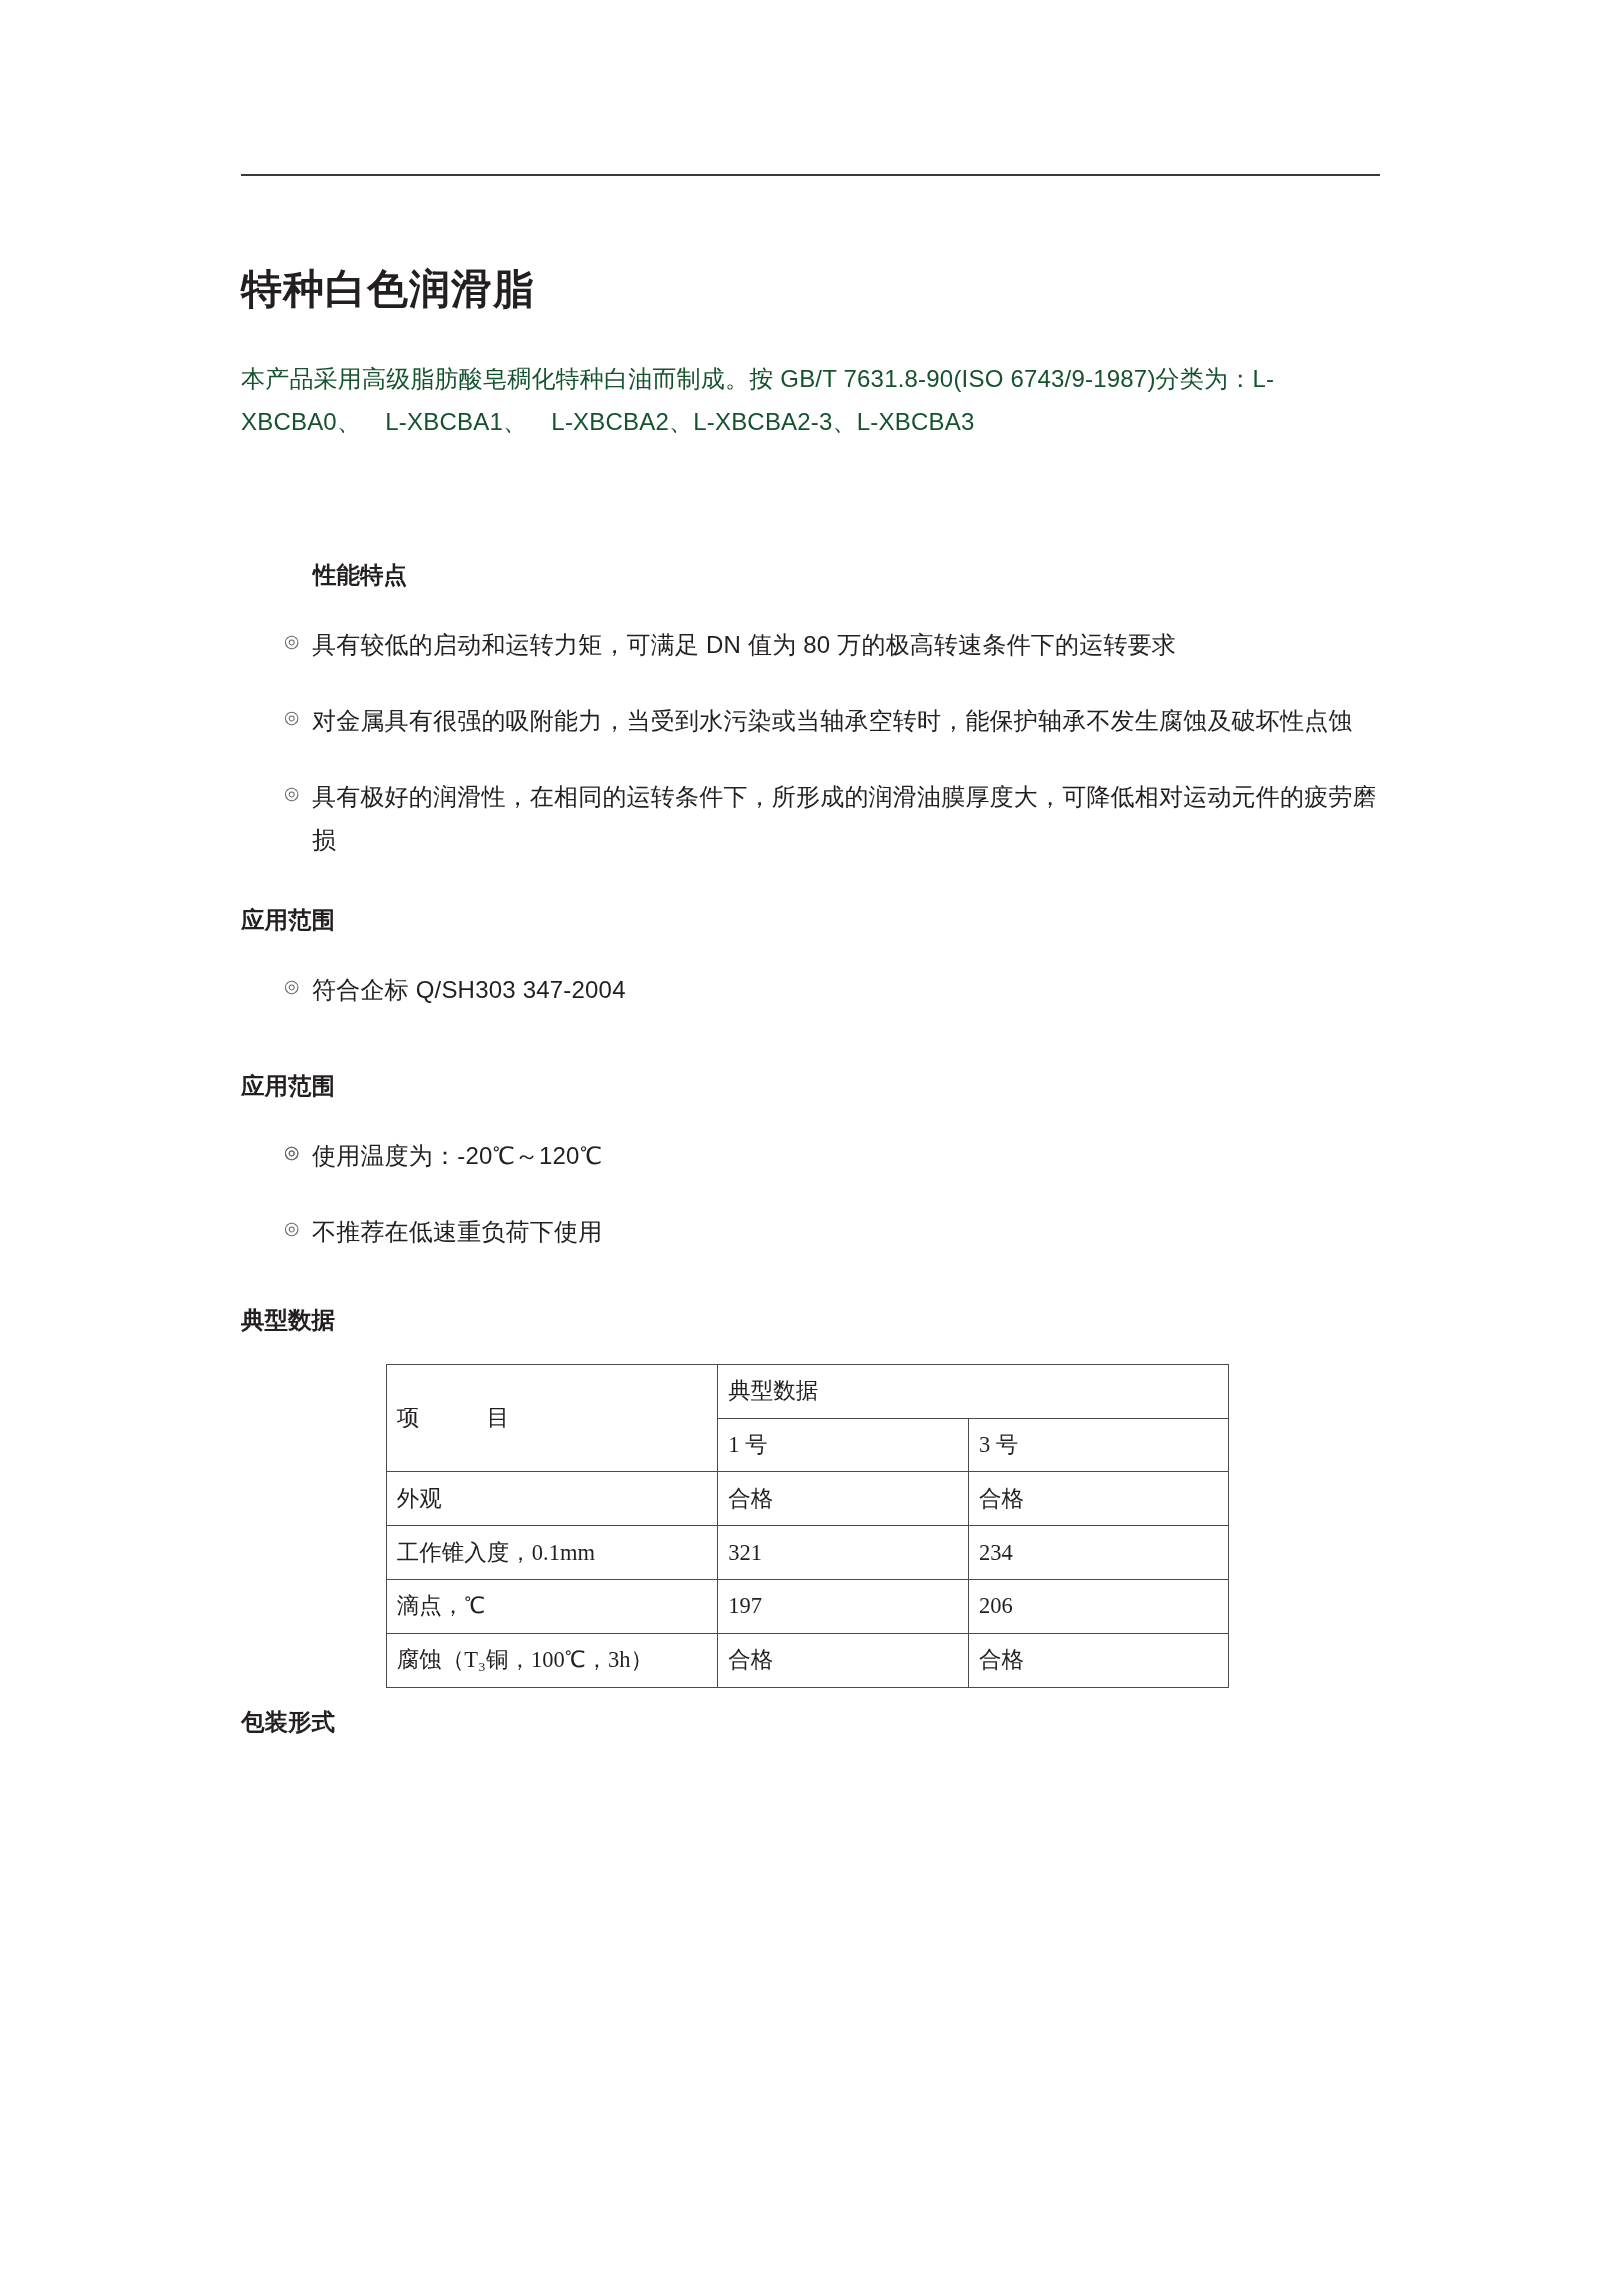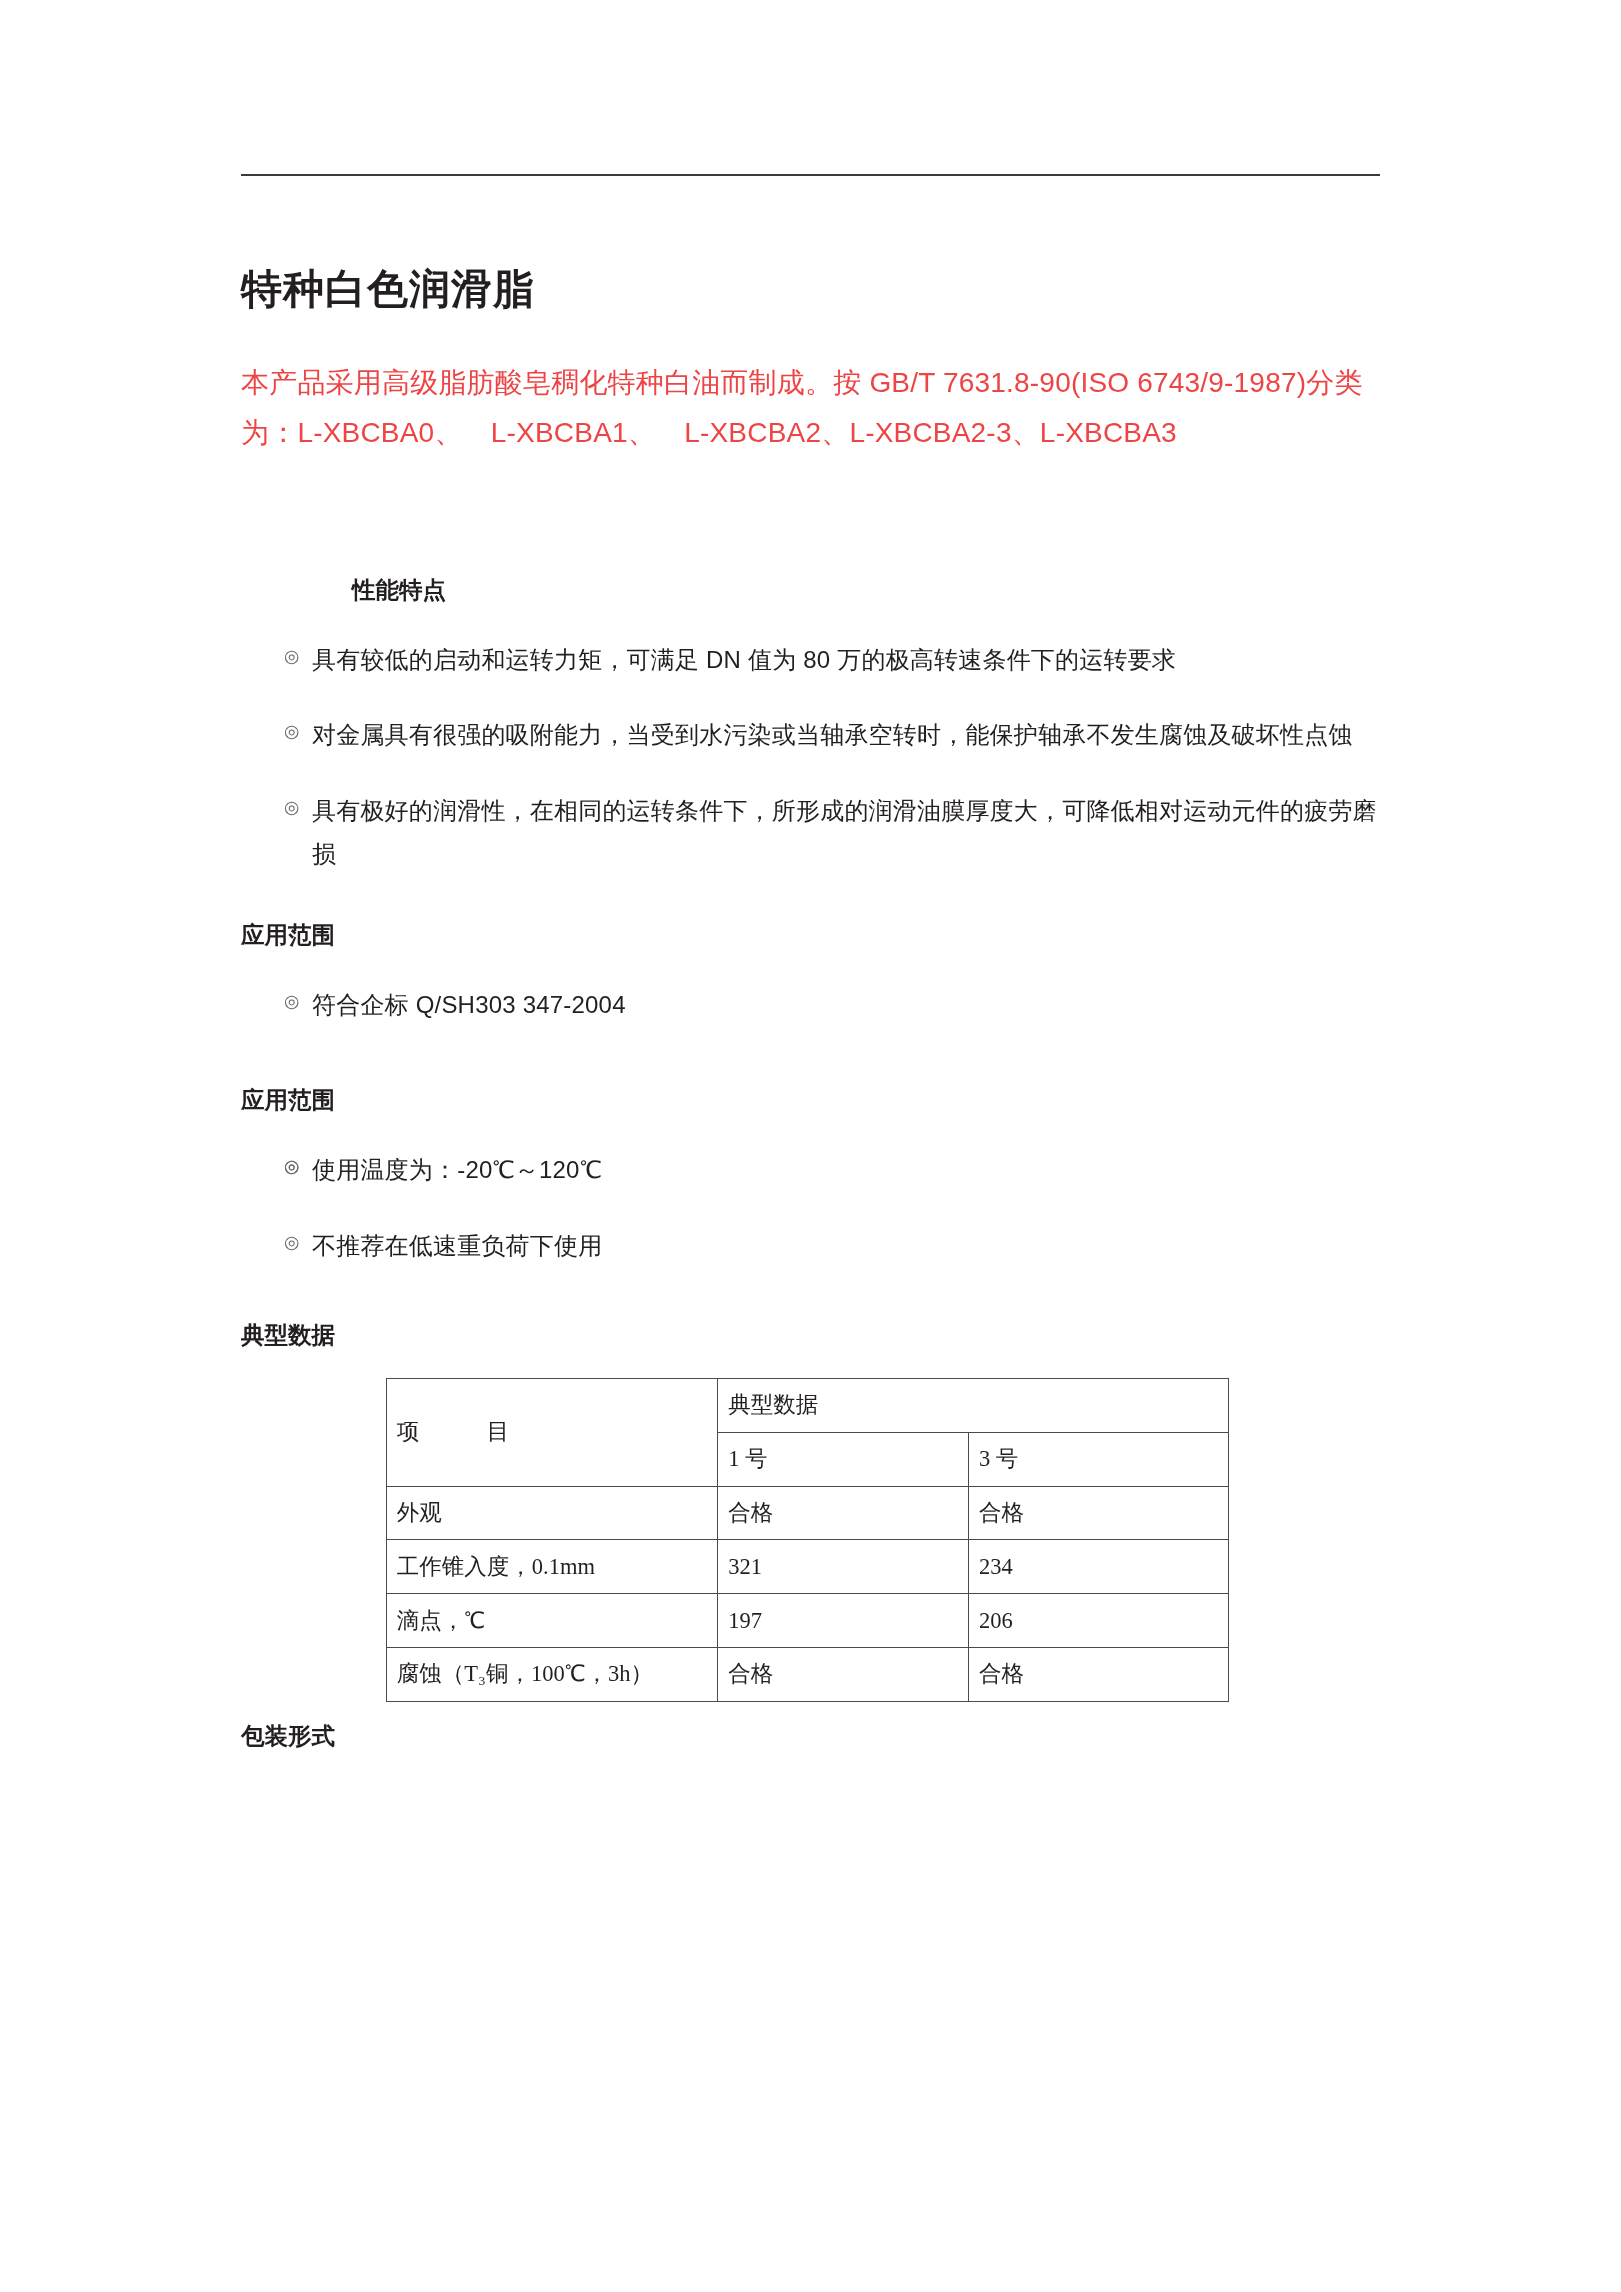--- a/index.html
+++ b/index.html
@@ -28,35 +28,35 @@
   }
   h1.doc-title {
     font-size: 41px;
     font-weight: bold;
     text-align: left;
     margin: 86px 0 0 0;
     letter-spacing: 1px;
     color: #231f20;
   }
   p.intro {
-    font-size: 28px;
+    font-size: 24px;
     line-height: 1.78;
     margin: 41px 0 0 0;
-    color: #ef4444;
+    color: #14532d;
     letter-spacing: 0.2px;
   }
   .section-head {
     font-size: 23.5px;
     font-weight: bold;
     margin: 0;
     color: #231f20;
   }
   .perf-head {
     margin-top: 116px;
-    margin-left: 111px;
+    margin-left: 72px;
   }
   ul.bullets {
     list-style: none;
     margin: 0;
     padding: 0;
   }
   ul.bullets li {
     position: relative;
     font-size: 24px;
     line-height: 1.78;

